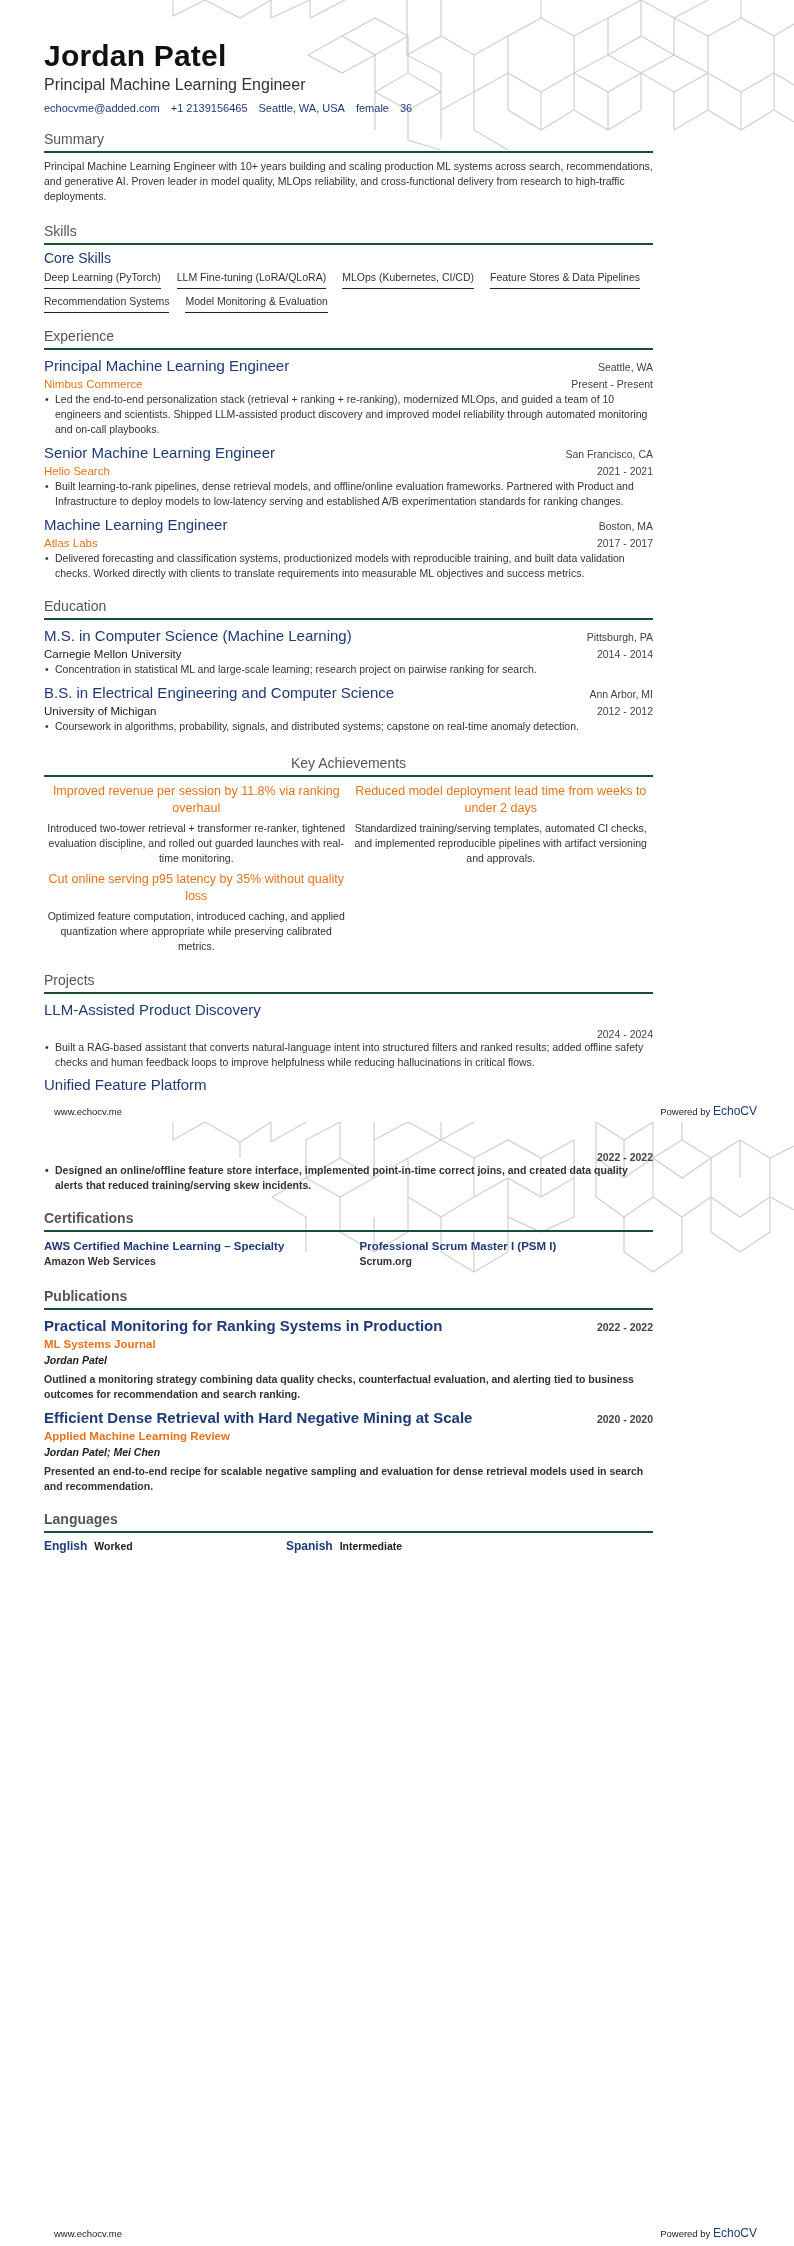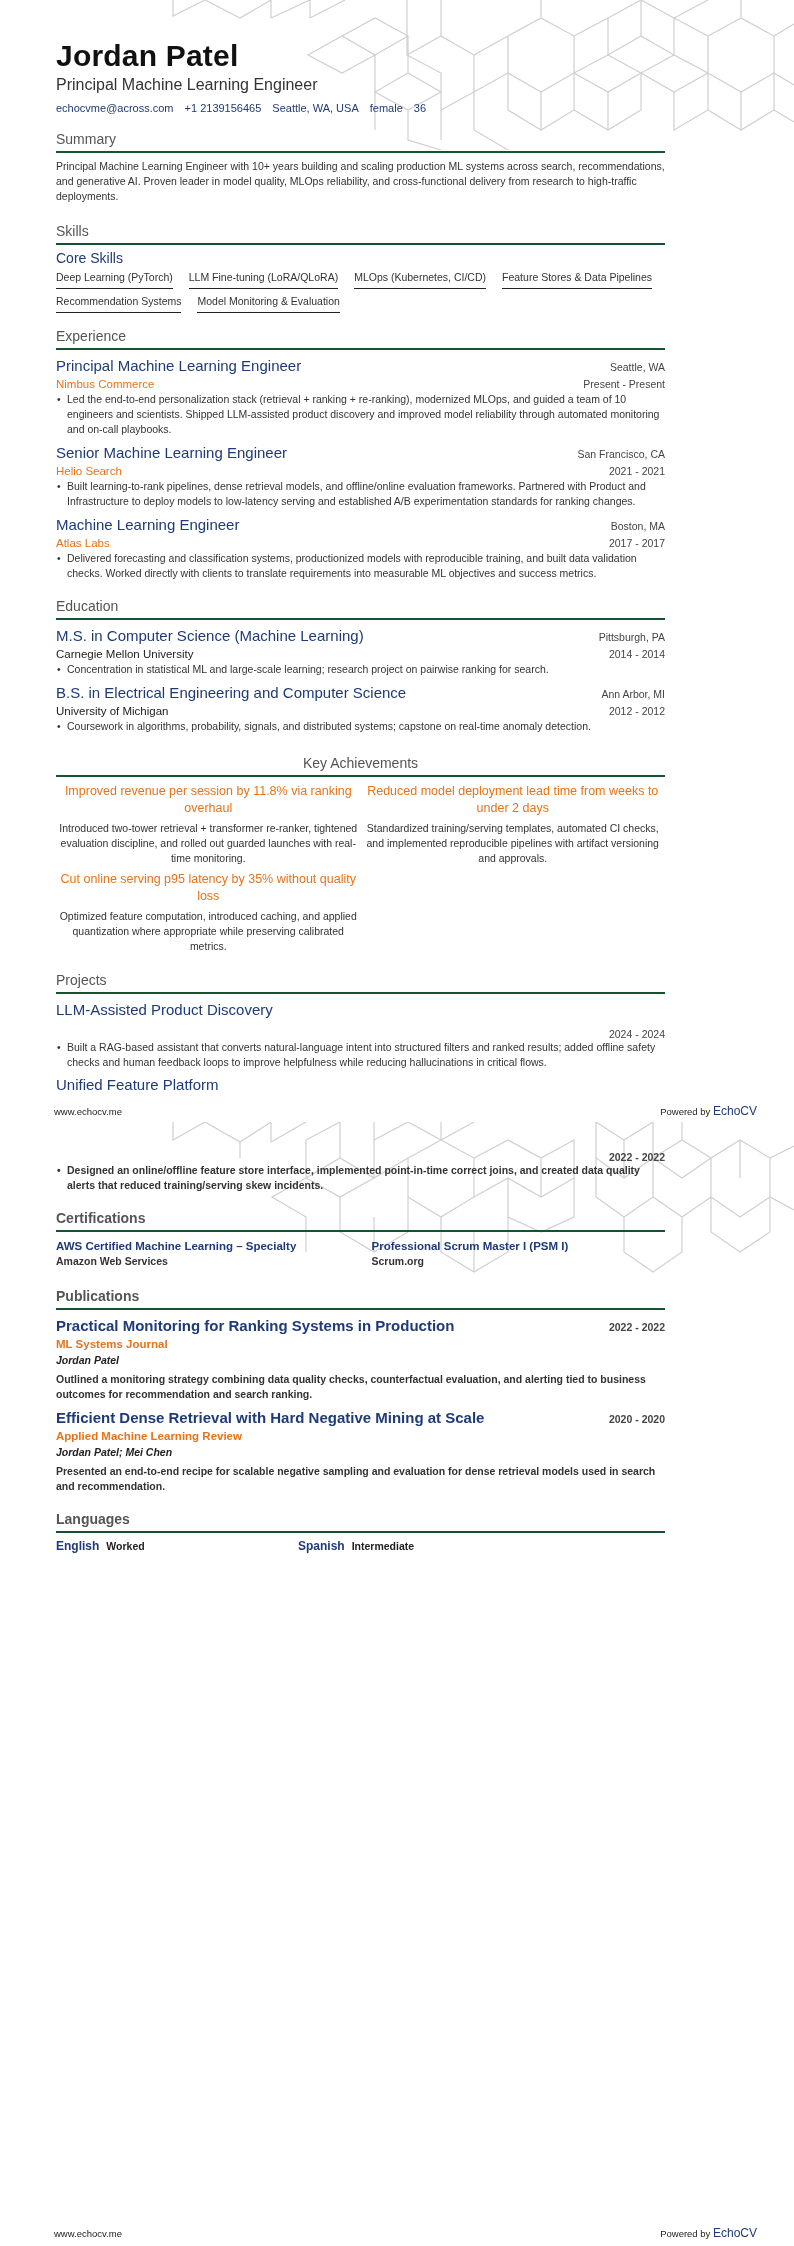--- a/index.html
+++ b/index.html
@@ -1,20 +1,20 @@
 <!DOCTYPE html>
 <html><head>
 <meta charset="utf-8">
 <style>
   * { box-sizing: border-box; margin: 0; padding: 0; }
   html, body { width: 794px; background: #ffffff; }
   body { font-family: "Liberation Sans", "DejaVu Sans", sans-serif; color: #2a2a2a; position: relative; height: 2246px; overflow: hidden; }
   .pattern { position: absolute; pointer-events: none; }
   .pattern svg { display: block; }
-  .page { position: absolute; left: 16px; width: 689px; }
+  .page { position: absolute; left: 4px; width: 689px; }
   .content { position: relative; padding: 0 40px 0 40px; }
 
   .name { font-size: 30px; font-weight: bold; color: #111; letter-spacing: 0.2px; line-height: 36px; }
   .title { font-size: 16px; color: #333; margin-top: 1px; line-height: 20px; }
   .contacts { display: flex; gap: 11px; margin-top: 7px; font-size: 11px; color: #1f3a78; }
   .section { margin-top: 16px; }
   .section-title { font-size: 14px; color: #555; line-height: 18px; padding-bottom: 3px; border-bottom: 2px solid #14532d; }
   .summary { font-size: 10.5px; line-height: 15px; color: #333; margin-top: 6px; }
 
   .sub-title { font-size: 14px; color: #1f3a78; margin-top: 5px; }
@@ -65,21 +65,21 @@
     <path d="M271 110 L271 140 M238 110 L238 140 L271 150 M205 92 L205 130"></path>
     <path d="M438 18 L471 0 M471 0 L504 18 M504 18 L538 36 M438 55 L471 36 L504 55 M471 36 L471 0"></path>
   </svg>
 </div>
 
 <div class="page" style="top:38px;">
   <div class="content">
     <div class="name">Jordan Patel</div>
     <div class="title">Principal Machine Learning Engineer</div>
     <div class="contacts">
-      <span>echocvme@across.com</span>
+      <span>echocvme@added.com</span>
       <span>+1 2139156465</span>
       <span>Seattle, WA, USA</span>
       <span>female</span>
       <span>36</span>
     </div>
 
     <div class="section" style="margin-top:16px;">
       <div class="section-title">Summary</div>
       <p class="summary">Principal Machine Learning Engineer with 10+ years building and scaling production ML systems across search, recommendations, and generative AI. Proven leader in model quality, MLOps reliability, and cross-functional delivery from research to high-traffic deployments.</p>
     </div>

